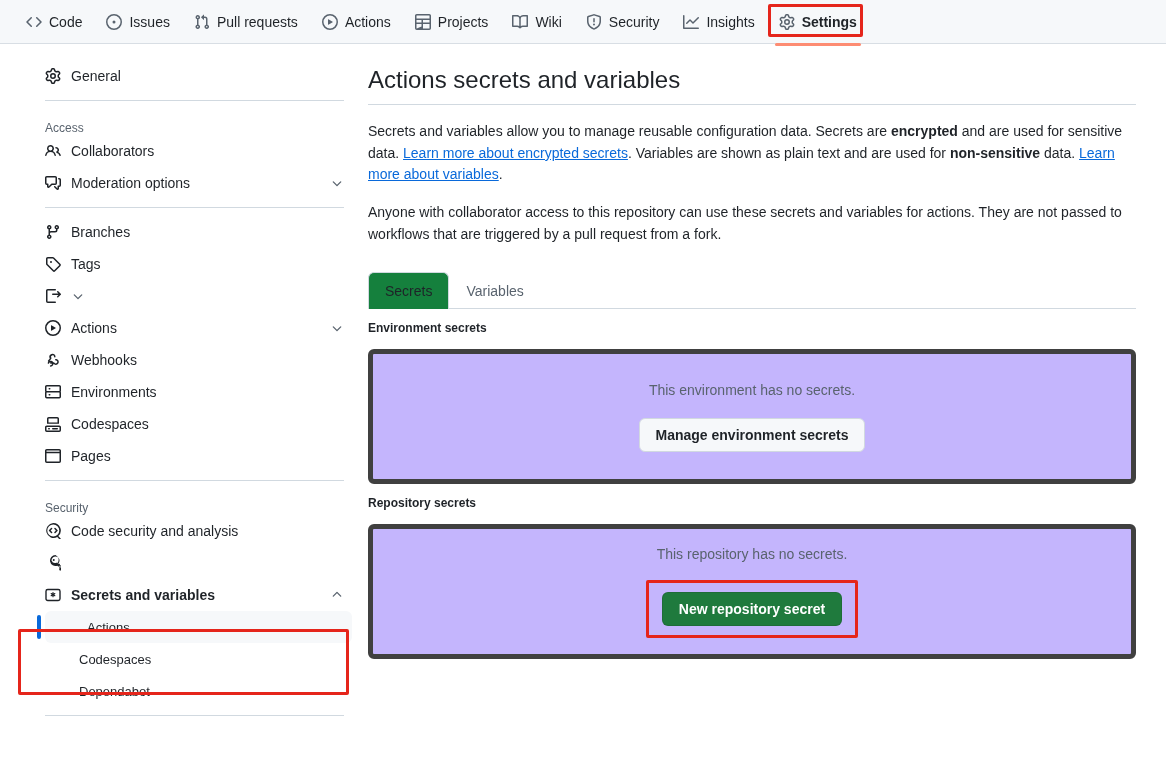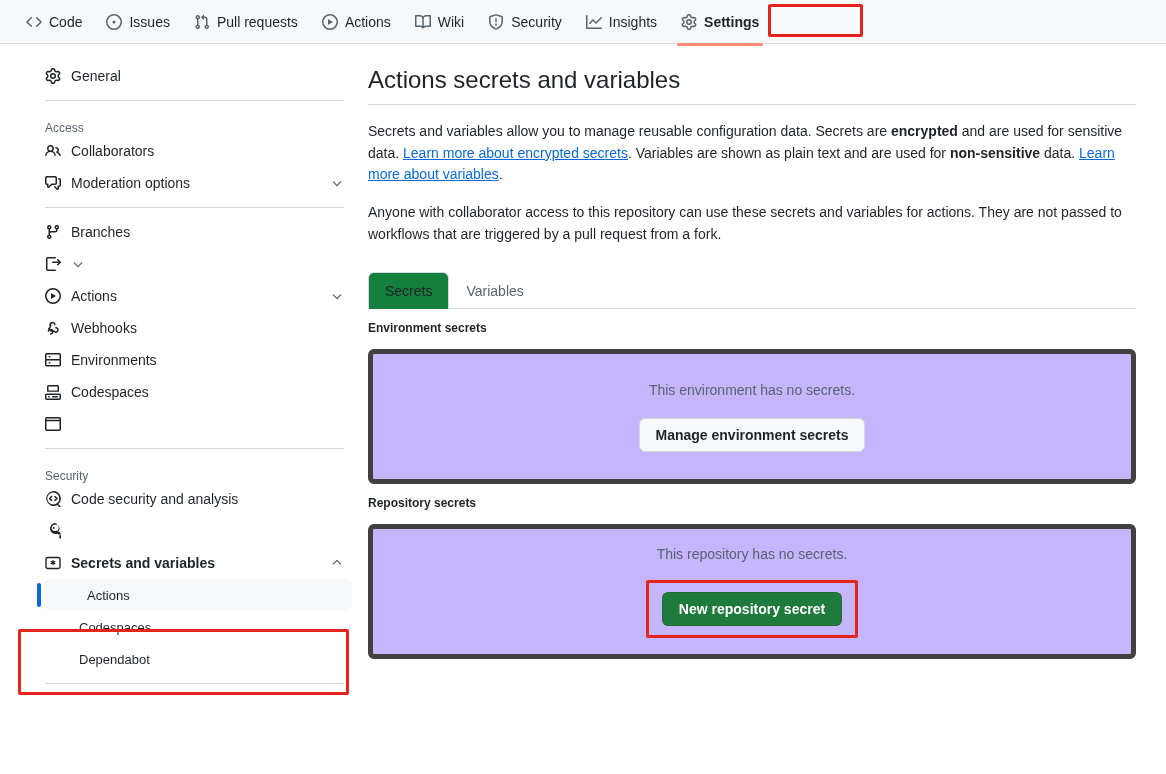--- a/index.html
+++ b/index.html
@@ -254,20 +254,28 @@
         <span class="ico">
           <svg width="16" height="16" viewBox="0 0 16 16" fill="currentColor" aria-hidden="true">
             <path d="M8 0a8 8 0 1 1 0 16A8 8 0 0 1 8 0ZM1.5 8a6.5 6.5 0 1 0 13 0 6.5 6.5 0 0 0-13 0Zm4.879-2.773 4.264 2.559a.25.25 0 0 1 0 .428l-4.264 2.559A.25.25 0 0 1 6 10.559V5.442a.25.25 0 0 1 .379-.215Z"></path>
           </svg>
         </span>
         <span>Actions</span>
       </div>
       <div class="navitem">
         <span class="ico">
           <svg width="16" height="16" viewBox="0 0 16 16" fill="currentColor" aria-hidden="true">
+            <path d="M0 1.75C0 .784.784 0 1.75 0h12.5C15.216 0 16 .784 16 1.75v12.5A1.75 1.75 0 0 1 14.25 16H1.75A1.75 1.75 0 0 1 0 14.25Zm6.5 10.75V10H1.5v4.25c0 .138.112.25.25.25ZM1.5 8.5h5V6h-5Zm6.5 0h6.5V6H8Zm6.5 1.5H8v4.5h6.25a.25.25 0 0 0 .25-.25Zm0-5.5V1.75a.25.25 0 0 0-.25-.25H1.75a.25.25 0 0 0-.25.25V4.5Z"></path>
+          </svg>
+        </span>
+        <span>Projects</span>
+      </div>
+      <div class="navitem">
+        <span class="ico">
+          <svg width="16" height="16" viewBox="0 0 16 16" fill="currentColor" aria-hidden="true">
             <path d="M0 1.75A.75.75 0 0 1 .75 1h4.253c1.227 0 2.317.59 3 1.501A3.743 3.743 0 0 1 11.006 1h4.245a.75.75 0 0 1 .75.75v10.5a.75.75 0 0 1-.75.75h-4.507a2.25 2.25 0 0 0-1.591.659l-.622.621a.75.75 0 0 1-1.06 0l-.622-.621A2.25 2.25 0 0 0 5.258 13H.75a.75.75 0 0 1-.75-.75Zm7.251 10.324.004-5.073-.002-2.253A2.25 2.25 0 0 0 5.003 2.5H1.5v9h3.757a3.75 3.75 0 0 1 1.994.574ZM8.755 4.75l-.004 7.322a3.752 3.752 0 0 1 1.992-.572H14.5v-9h-3.495a2.25 2.25 0 0 0-2.25 2.25Z"></path>
           </svg>
         </span>
         <span>Wiki</span>
       </div>
       <div class="navitem">
         <span class="ico">
           <svg width="16" height="16" viewBox="0 0 16 16" fill="currentColor" aria-hidden="true">
             <path d="M7.467.133a1.748 1.748 0 0 1 1.066 0l5.25 1.68A1.75 1.75 0 0 1 15 3.48V7c0 1.566-.32 3.182-1.303 4.682-.983 1.498-2.585 2.813-5.032 3.855a1.7 1.7 0 0 1-1.33 0c-2.447-1.042-4.049-2.357-5.032-3.855C1.32 10.182 1 8.566 1 7V3.48a1.75 1.75 0 0 1 1.217-1.667Zm.61 1.429a.25.25 0 0 0-.153 0l-5.25 1.68a.25.25 0 0 0-.174.238V7c0 1.358.275 2.666 1.057 3.86.784 1.194 2.121 2.34 4.366 3.297a.2.2 0 0 0 .154 0c2.245-.956 3.582-2.104 4.366-3.298C13.225 9.666 13.5 8.358 13.5 7V3.48a.251.251 0 0 0-.174-.237l-5.25-1.68ZM8.75 4.75v3a.75.75 0 0 1-1.5 0v-3a.75.75 0 0 1 1.5 0ZM9 10.5a1 1 0 1 1-2 0 1 1 0 0 1 2 0Z"></path>
           </svg>
@@ -332,20 +340,28 @@
       <span class="ico">
         <svg width="16" height="16" viewBox="0 0 16 16" fill="currentColor" aria-hidden="true">
           <path d="M9.5 3.25a2.25 2.25 0 1 1 3 2.122V6A2.5 2.5 0 0 1 10 8.5H6a1 1 0 0 0-1 1v1.128a2.251 2.251 0 1 1-1.5 0V5.372a2.25 2.25 0 1 1 1.5 0v1.836A2.493 2.493 0 0 1 6 7h4a1 1 0 0 0 1-1v-.628A2.25 2.25 0 0 1 9.5 3.25Zm-6 0a.75.75 0 1 0 1.5 0 .75.75 0 0 0-1.5 0Zm8.25-.75a.75.75 0 1 0 0 1.5.75.75 0 0 0 0-1.5ZM4.25 12a.75.75 0 1 0 0 1.5.75.75 0 0 0 0-1.5Z"></path>
         </svg>
       </span>
       <span class="lbl">Branches</span>
     </div>
     <div class="side-row">
       <span class="ico">
         <svg width="16" height="16" viewBox="0 0 16 16" fill="currentColor" aria-hidden="true">
+          <path d="M1 7.775V2.75C1 1.784 1.784 1 2.75 1h5.025c.464 0 .91.184 1.238.513l6.25 6.25a1.75 1.75 0 0 1 0 2.474l-5.026 5.026a1.75 1.75 0 0 1-2.474 0l-6.25-6.25A1.752 1.752 0 0 1 1 7.775Zm1.5 0c0 .066.026.13.073.177l6.25 6.25a.25.25 0 0 0 .354 0l5.025-5.025a.25.25 0 0 0 0-.354l-6.25-6.25a.25.25 0 0 0-.177-.073H2.75a.25.25 0 0 0-.25.25ZM6 5a1 1 0 1 1 0 2 1 1 0 0 1 0-2Z"></path>
+        </svg>
+      </span>
+      <span class="lbl">Tags</span>
+    </div>
+    <div class="side-row">
+      <span class="ico">
+        <svg width="16" height="16" viewBox="0 0 16 16" fill="currentColor" aria-hidden="true">
           <path d="M2.75 1h7.5a.75.75 0 0 1 0 1.5h-7.5a.25.25 0 0 0-.25.25v10.5c0 .138.112.25.25.25h7.5a.75.75 0 0 1 0 1.5h-7.5A1.75 1.75 0 0 1 1 13.25V2.75C1 1.784 1.784 1 2.75 1Zm9.47 2.22a.75.75 0 0 1 1.06 0l2.5 2.5a.75.75 0 0 1 0 1.06l-2.5 2.5a.75.75 0 1 1-1.06-1.06L13.44 7H7.75a.75.75 0 0 1 0-1.5h5.69l-1.22-1.22a.75.75 0 0 1 0-1.06Z"></path>
         </svg>
       </span>
       <span class="chev">
         <svg width="14" height="14" viewBox="0 0 16 16" fill="currentColor">
           <path d="M12.78 6.22a.75.75 0 0 1 0 1.06l-4.25 4.25a.75.75 0 0 1-1.06 0L3.22 7.28a.75.75 0 0 1 1.06-1.06L8 9.94l3.72-3.72a.75.75 0 0 1 1.06 0Z"></path>
         </svg>
       </span>
     </div>
     <div class="side-row">
@@ -385,20 +401,21 @@
         </svg>
       </span>
       <span class="lbl">Codespaces</span>
     </div>
     <div class="side-row">
       <span class="ico">
         <svg width="16" height="16" viewBox="0 0 16 16" fill="currentColor" aria-hidden="true">
           <path d="M0 2.75C0 1.784.784 1 1.75 1h12.5c.966 0 1.75.784 1.75 1.75v10.5A1.75 1.75 0 0 1 14.25 15H1.75A1.75 1.75 0 0 1 0 13.25Zm1.5 2.5v8c0 .138.112.25.25.25h12.5a.25.25 0 0 0 .25-.25v-8Zm13-1.5V2.75a.25.25 0 0 0-.25-.25H1.75a.25.25 0 0 0-.25.25V3.75Z"></path>
         </svg>
       </span>
+      <span class="lbl">Pages</span>
     </div>
     <div class="side-divider"></div>
     <div class="side-head">Security</div>
     <div class="side-row">
       <span class="ico">
         <svg width="16" height="16" viewBox="0 0 16 16" fill="currentColor" aria-hidden="true">
           <path d="M8.267 0a7.5 7.5 0 0 1 5.04 13.055l2.319 2.32a.749.749 0 1 1-1.06 1.06l-2.32-2.32A7.5 7.5 0 1 1 8.267 0Zm0 1.5a6 6 0 1 0 0 12 6 6 0 0 0 0-12ZM7.07 5.03a.75.75 0 0 1 0 1.06L5.66 7.5l1.41 1.41a.75.75 0 1 1-1.06 1.06L4.07 8.03a.75.75 0 0 1 0-1.06L6.01 5.03a.75.75 0 0 1 1.06 0Zm2.4 0a.75.75 0 0 1 1.06 0l1.94 1.94a.75.75 0 0 1 0 1.06l-1.94 1.94a.75.75 0 0 1-1.06-1.06l1.41-1.41-1.41-1.41a.75.75 0 0 1 0-1.06Z"></path>
         </svg>
       </span>
       <span class="lbl">Code security and analysis</span>

